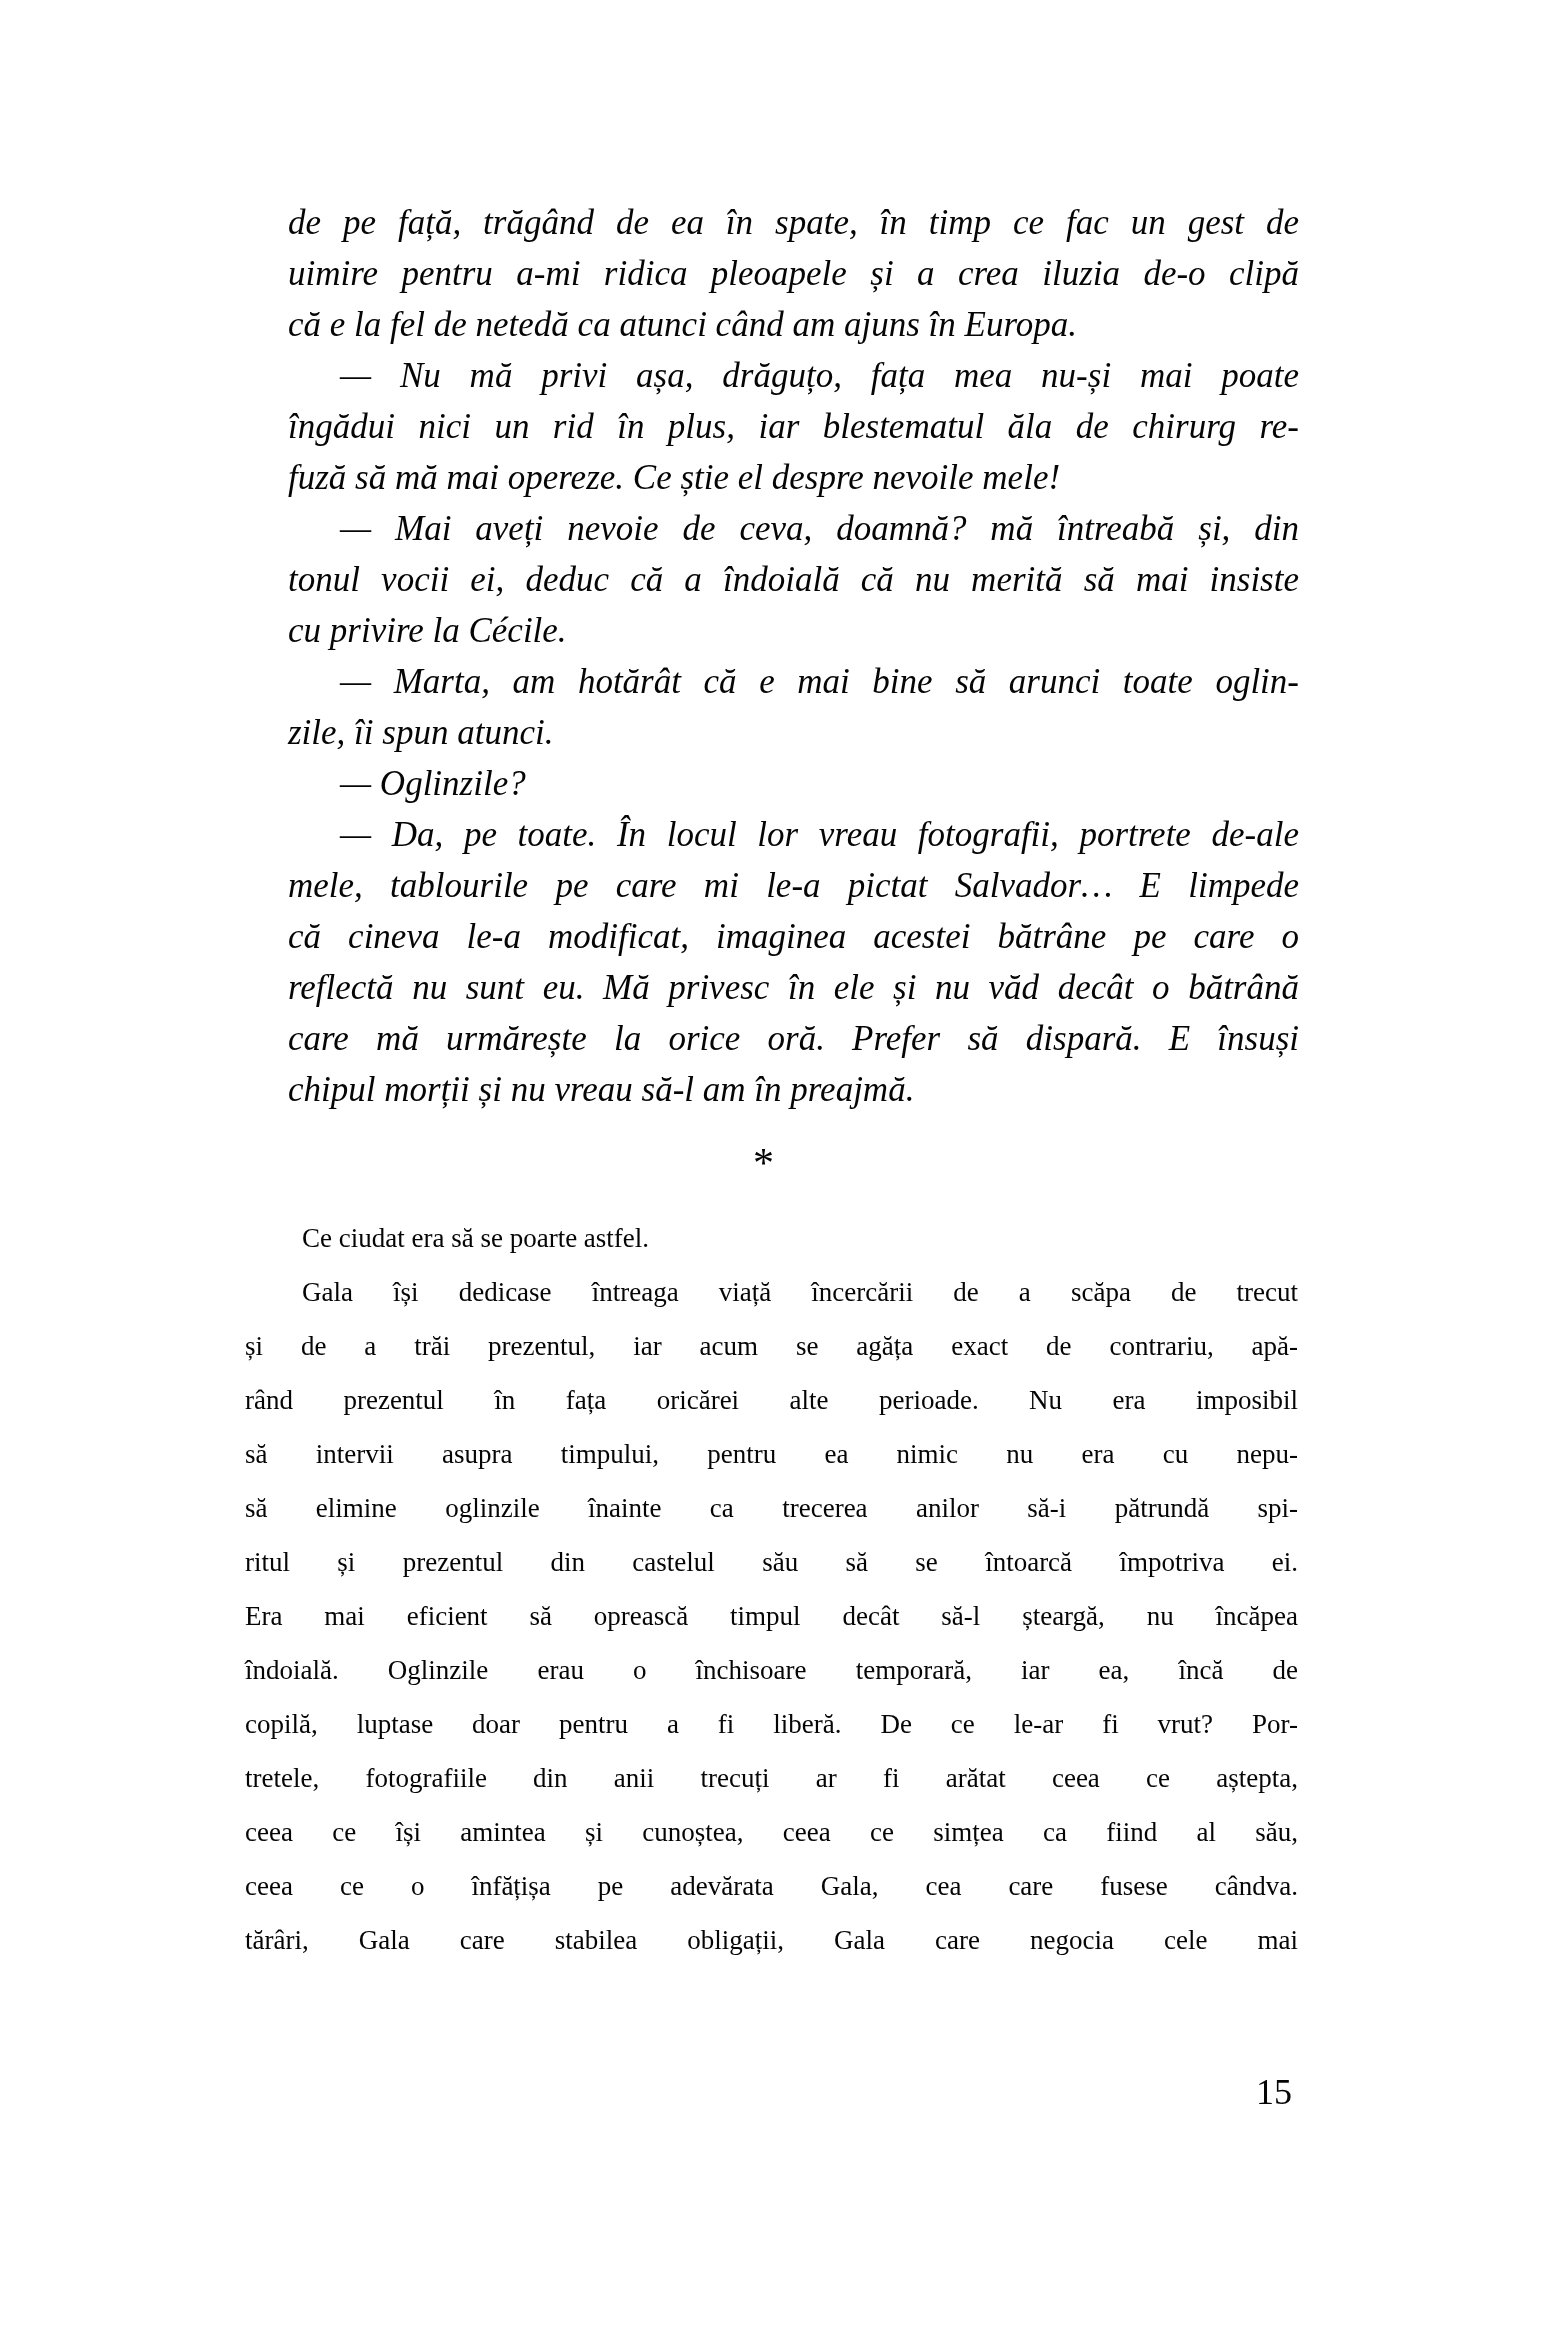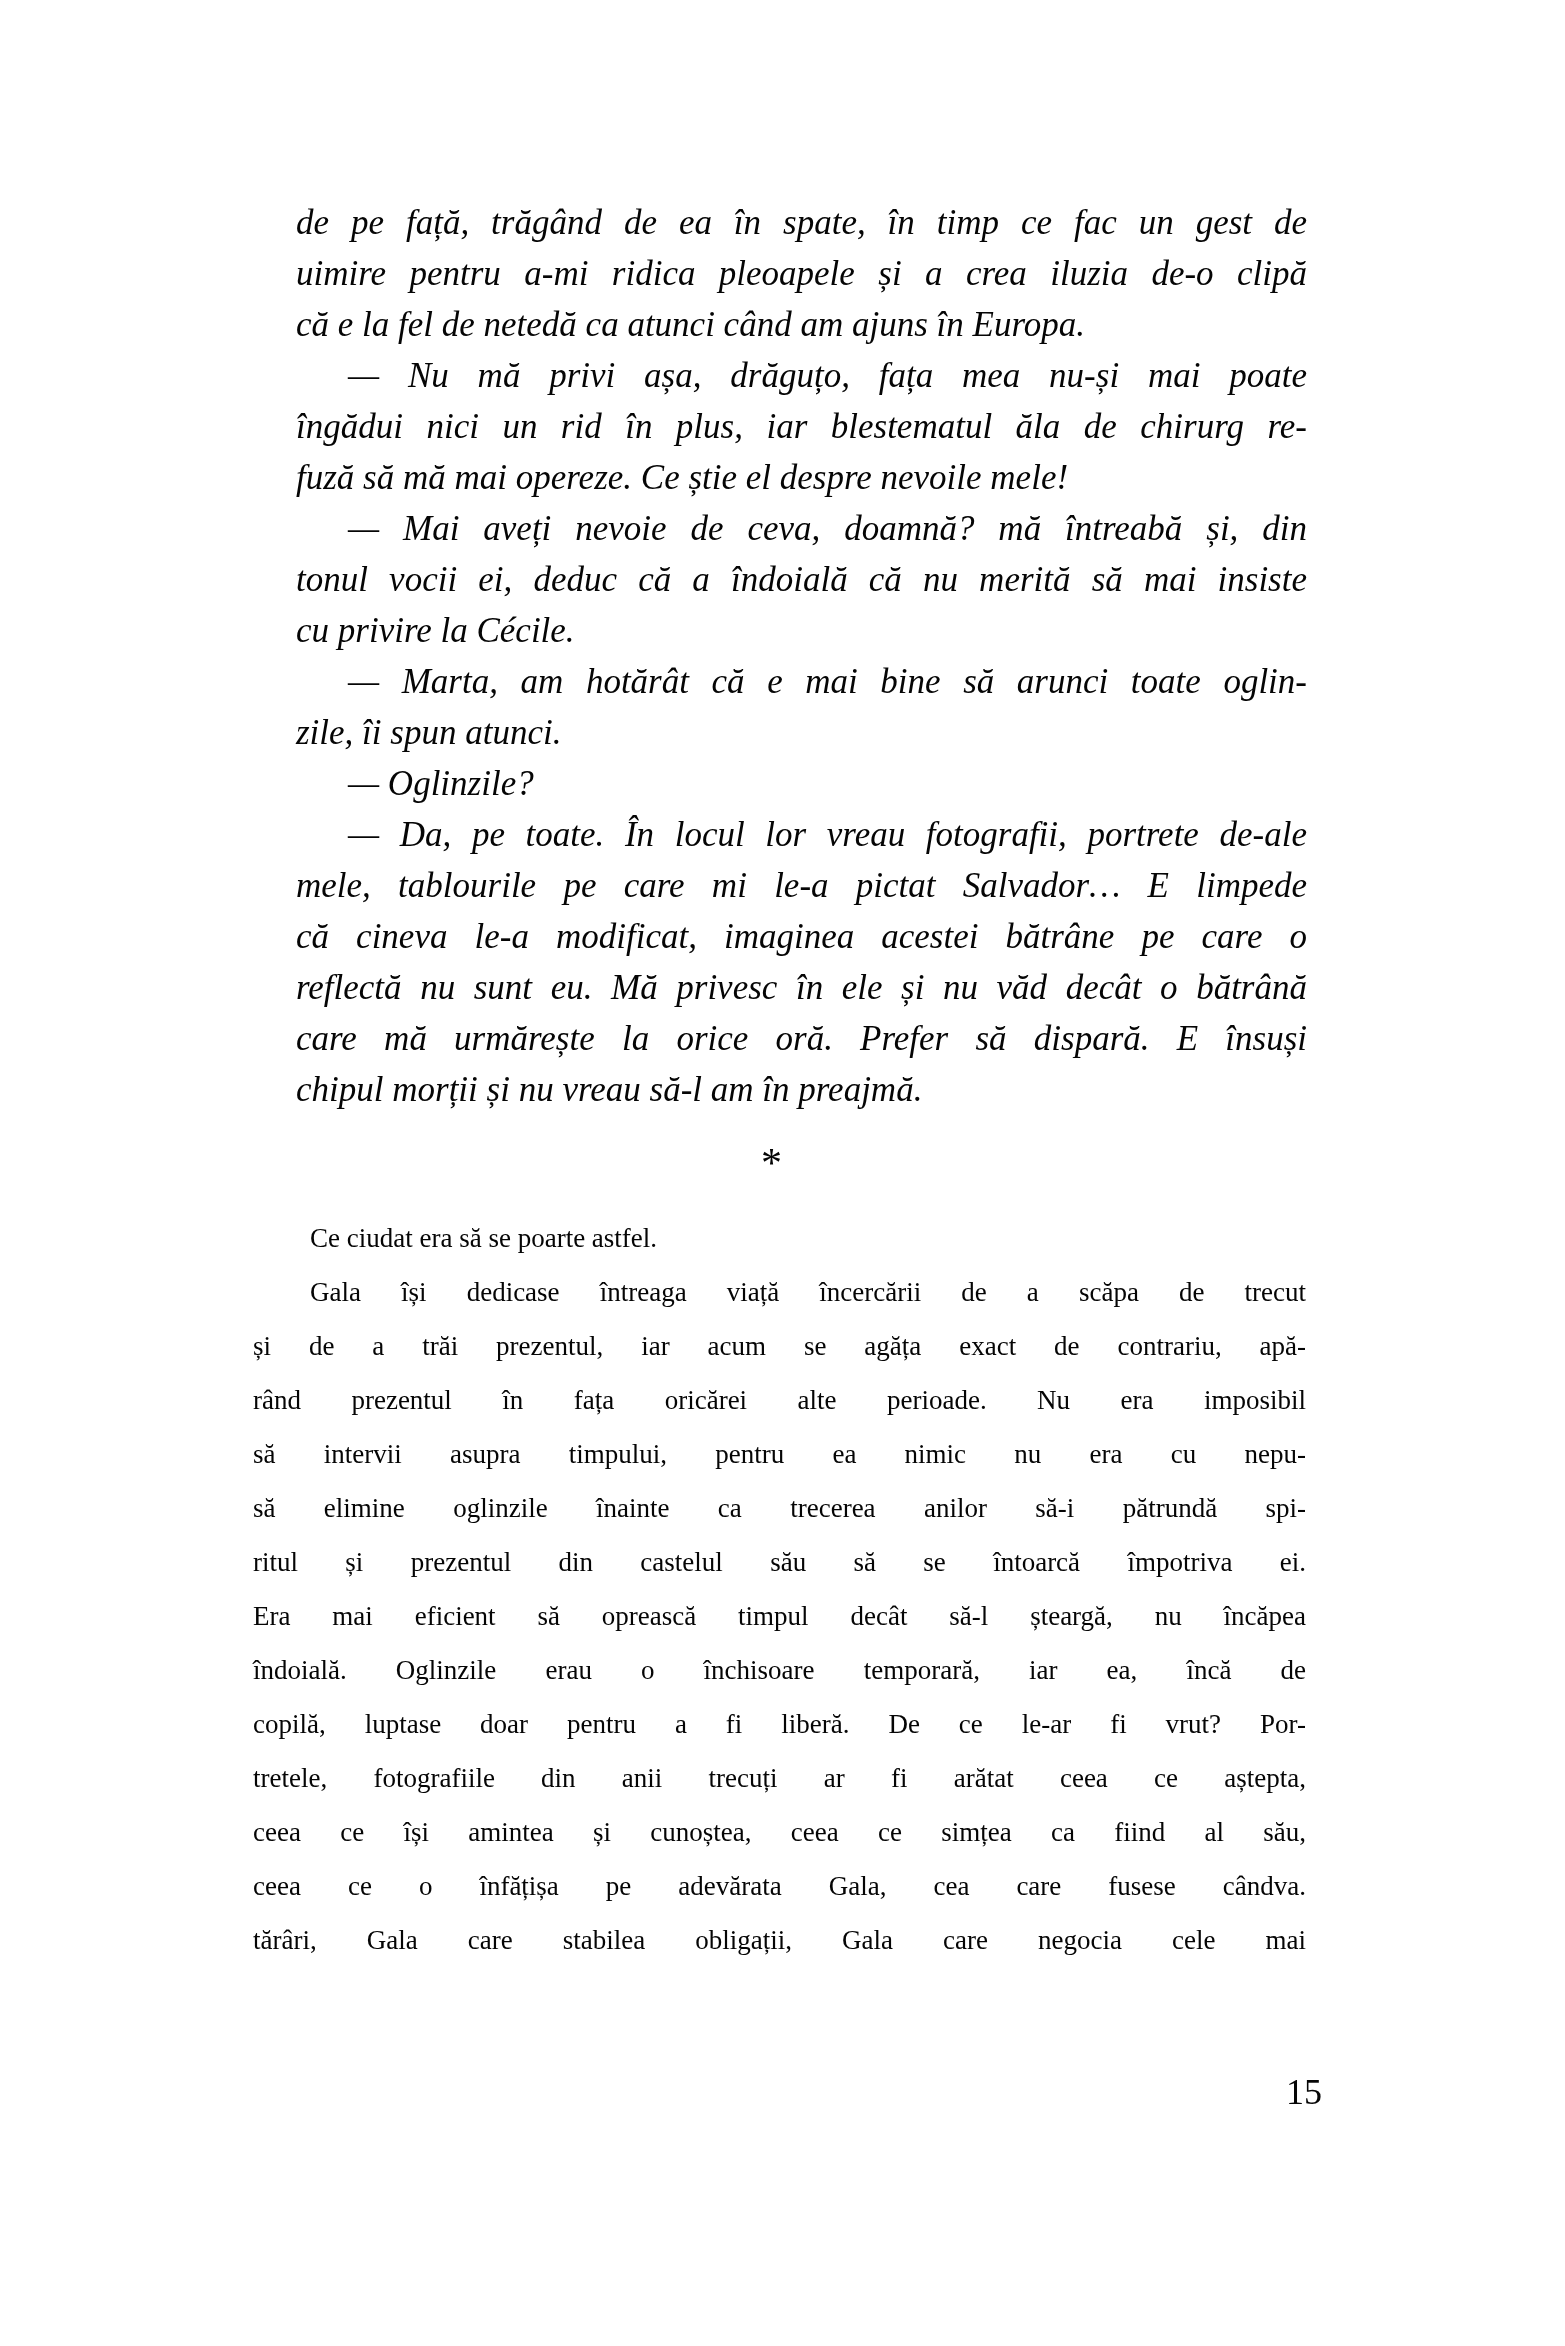--- a/index.html
+++ b/index.html
@@ -6,21 +6,21 @@
   .page{
     position:relative;
     width:1565px;height:2347px;
     background:#ffffff;
     font-family:"Liberation Serif","DejaVu Serif",serif;
     color:#050505;
     overflow:hidden;
   }
   .textblock{
     position:absolute;
-    left:237px;top:197px;
+    left:229px;top:197px;
     width:1069px;
   }
   .quote{
     margin-left:59px;
     width:1011px;
     font-style:italic;
     font-size:35px;
     line-height:51px;
   }
   .body{
@@ -40,21 +40,21 @@
   .sep{
     height:96px;
     display:flex;
     align-items:center;
     justify-content:center;
     font-size:42px;
     font-style:normal;
   }
   .pagenum{
     position:absolute;
-    left:253px;top:2071px;
+    left:223px;top:2071px;
     width:1069px;
     text-align:right;
     font-size:36px;
   }
 </style>
 </head>
 <body>
 
 <div class="page">
   <div class="textblock">

